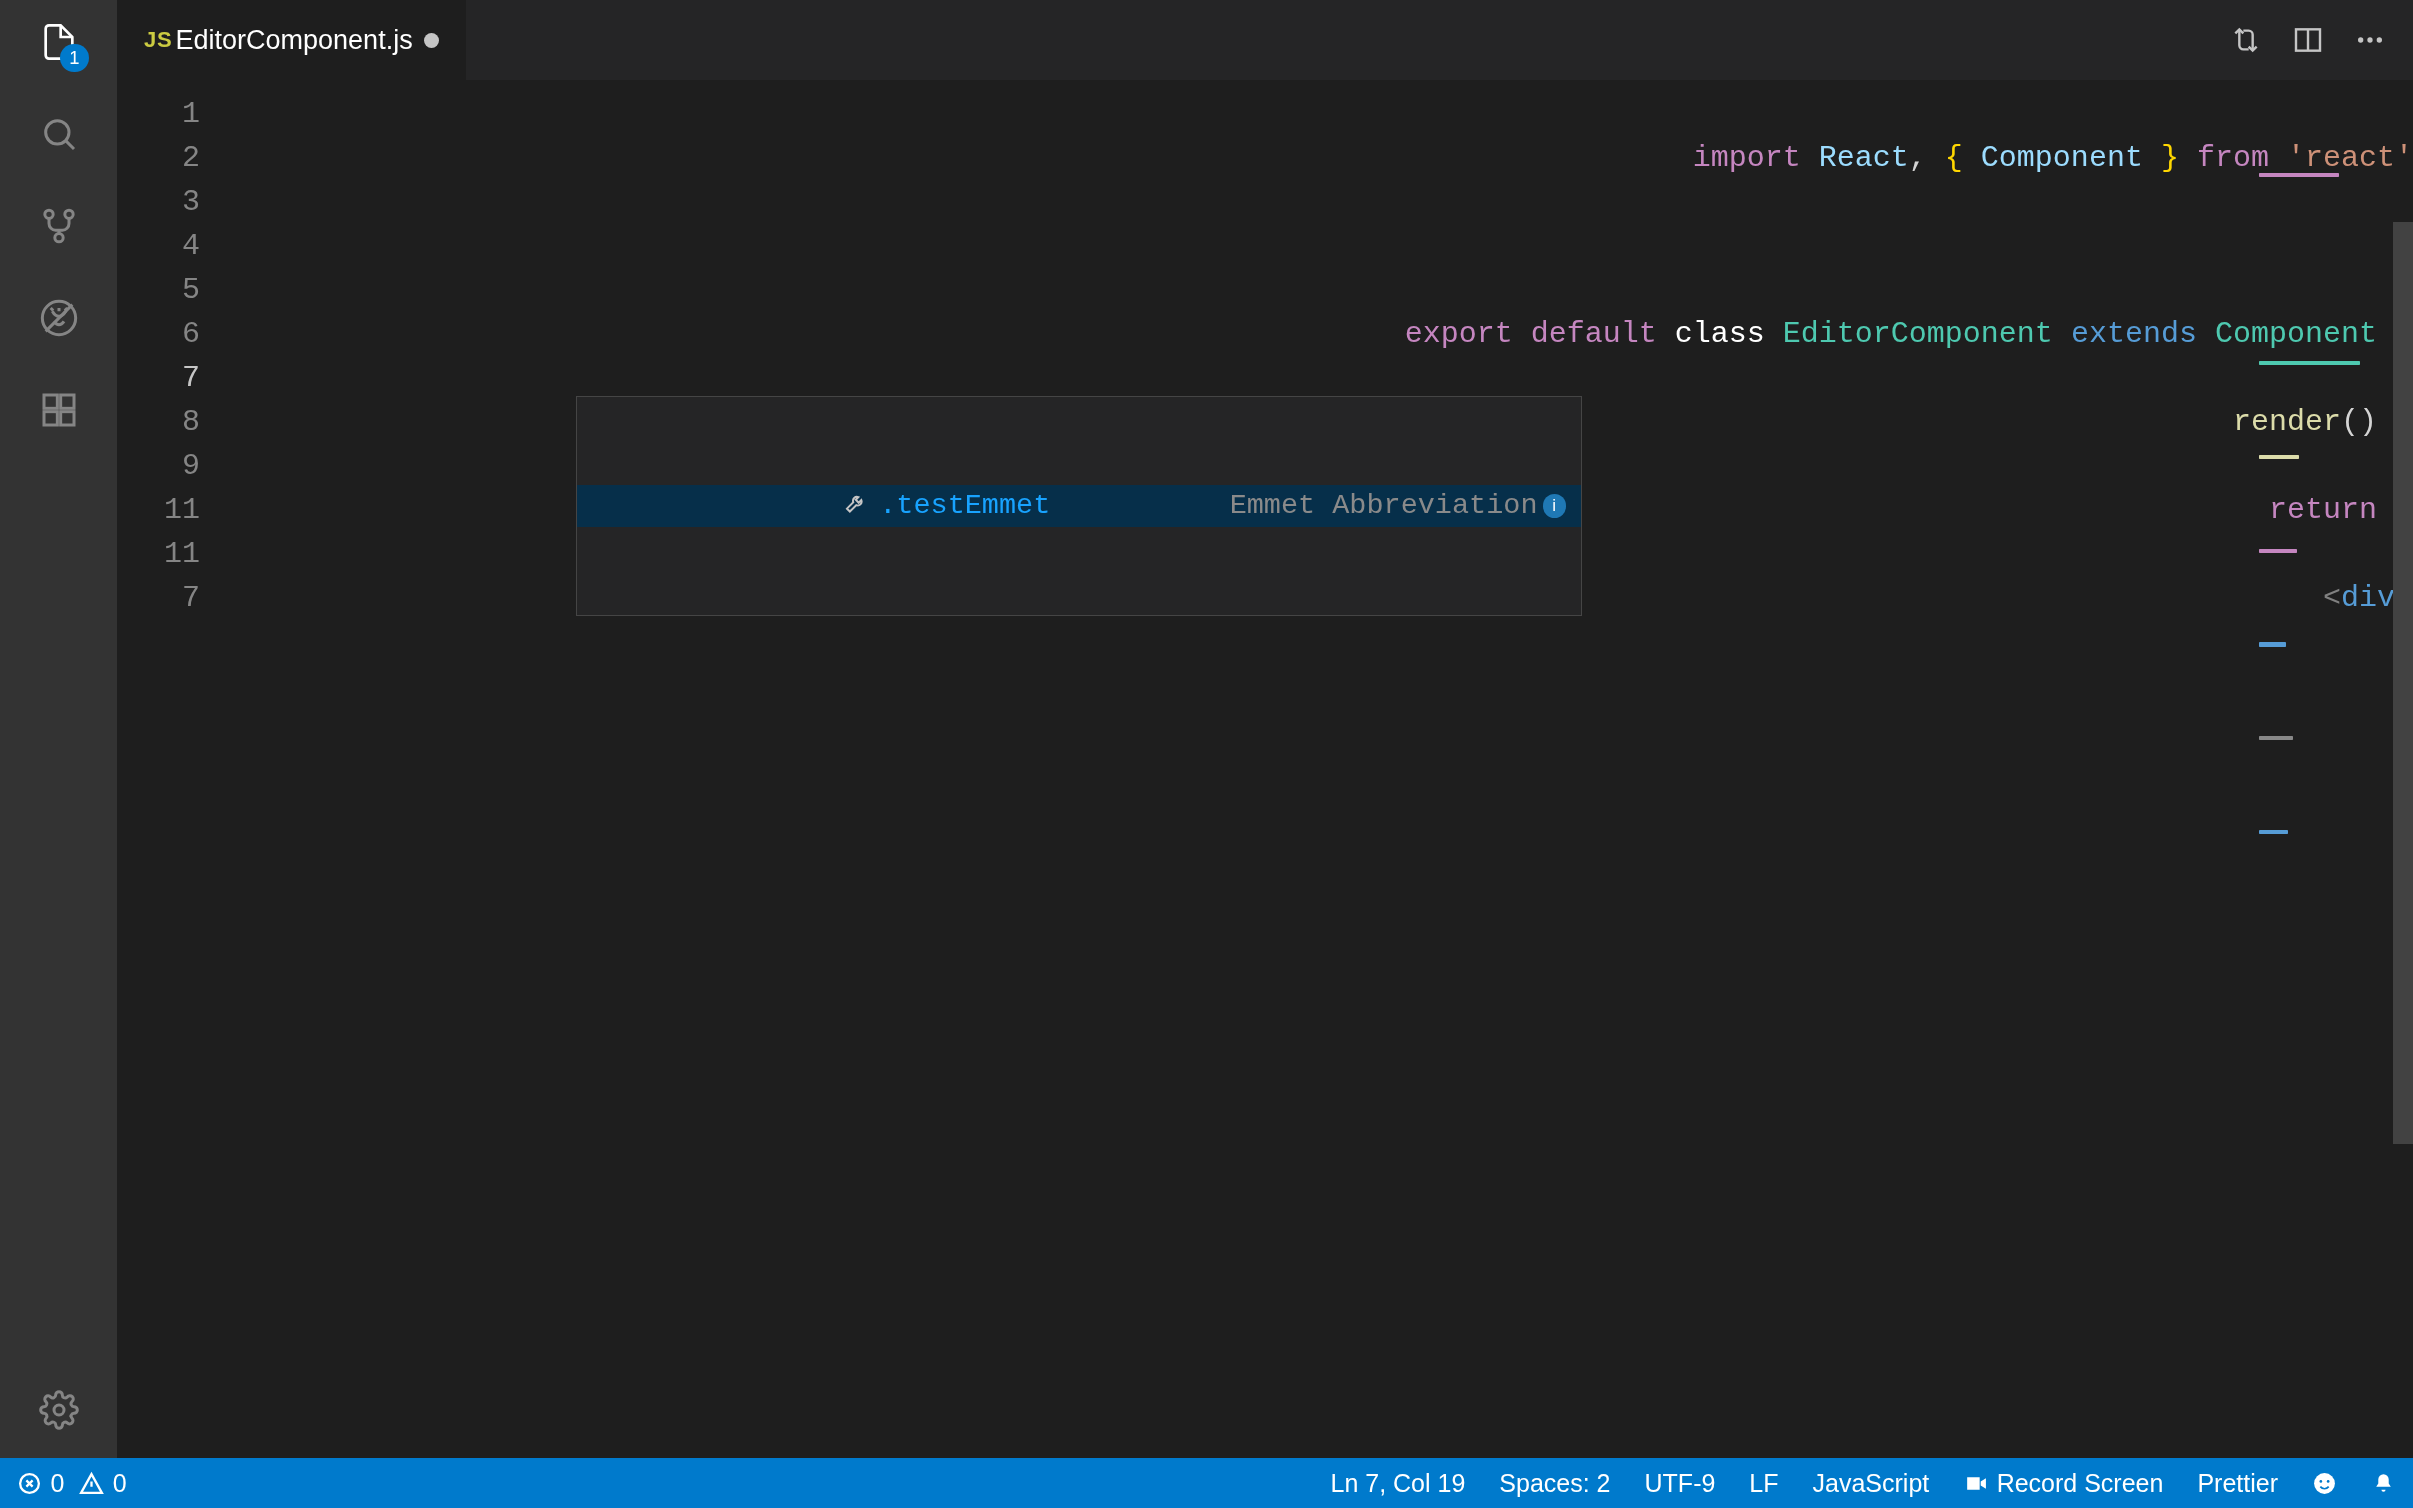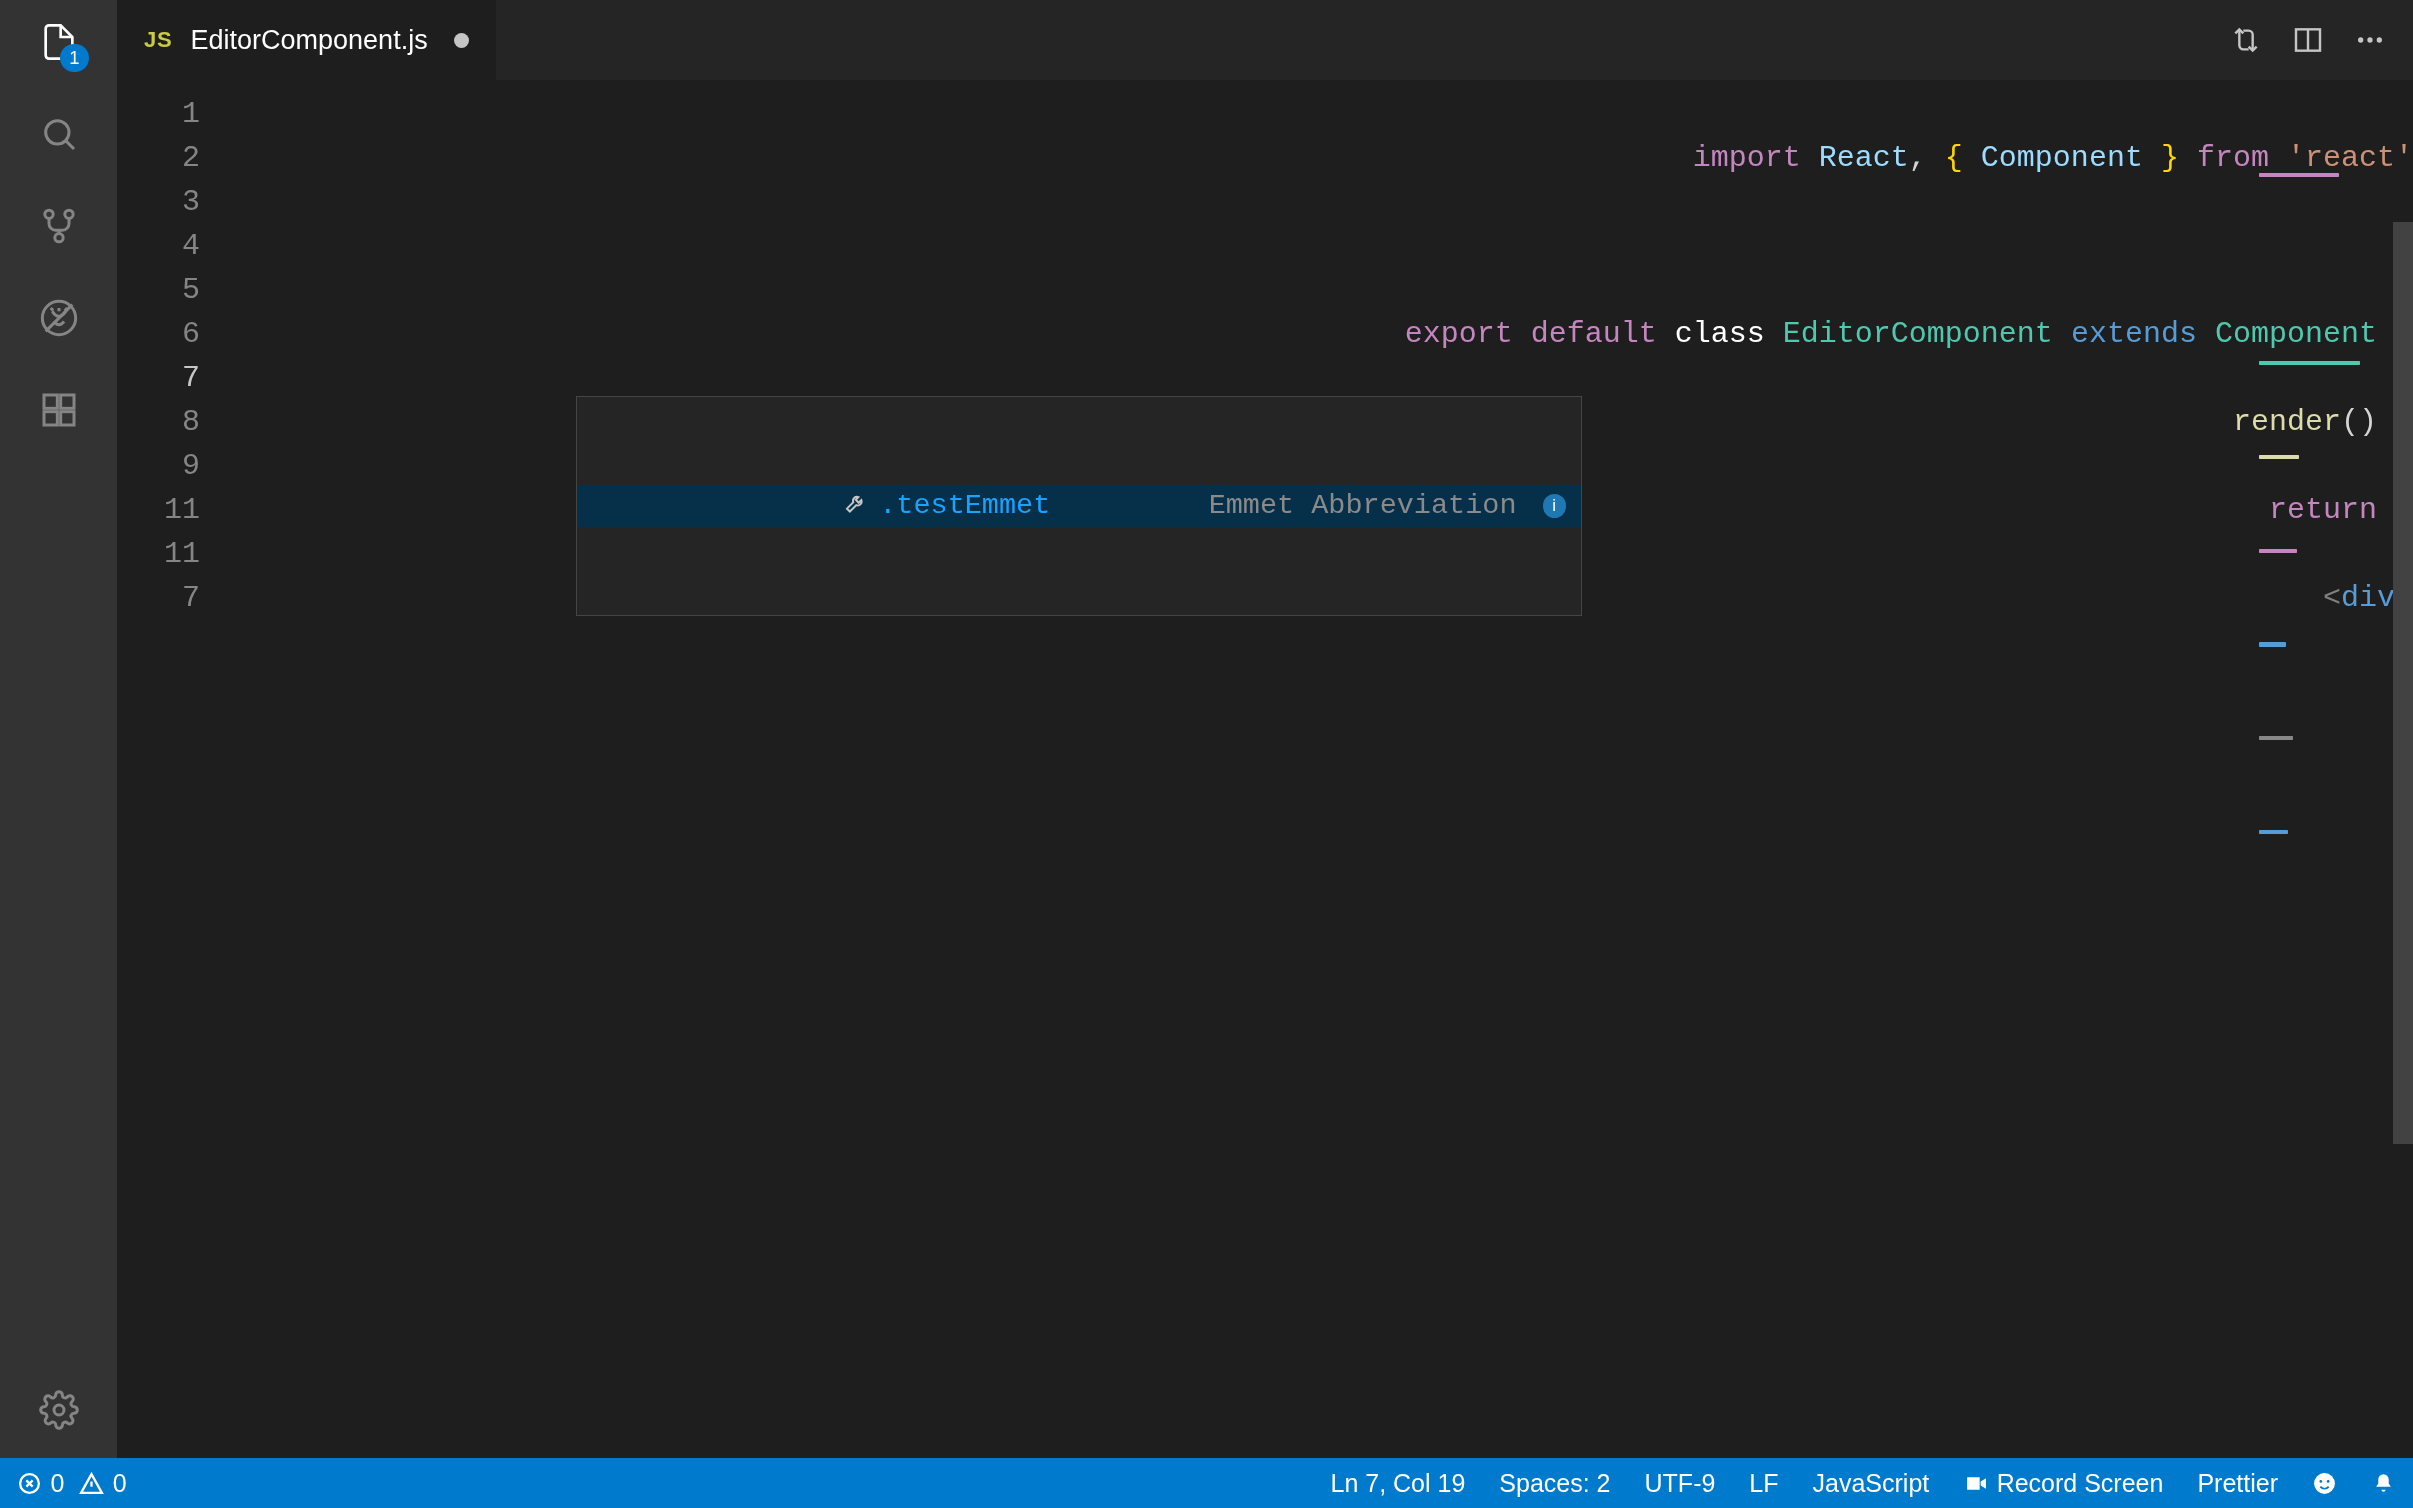--- a/index.html
+++ b/index.html
@@ -12,21 +12,21 @@
   .activitybar .icon-btn.active { color:#ffffff; }
   .activitybar .icon-btn svg { width:40px; height:40px; }
   .activitybar .spacer { flex:1; }
   .badge { position:absolute; right:-5px; bottom:-5px; background:#007acc; color:#fff; border-radius:50%; min-width:28.5px; height:28.5px; font-size:18.4px; display:flex; align-items:center; justify-content:center; font-family:sans-serif; }
 
   
   .main { position:absolute; left:117px; right:0; top:0; bottom:50px; display:flex; flex-direction:column; background:#1e1e1e; }
 
   
   .tabbar { height:80px; background:#252526; display:flex; align-items:stretch; }
-  .tab { display:flex; align-items:center; gap:18px; padding:0 27px; background:#1e1e1e; color:#ffffff; font-size:27px; font-family:sans-serif; border-right:0.8px solid #252526; }
+  .tab { display:flex; align-items:center; gap:3px; padding:0 27px; background:#1e1e1e; color:#ffffff; font-size:27px; font-family:sans-serif; border-right:0.8px solid #252526; }
   .tab .js-badge { color:#cbcb41; font-weight:bold; font-size:22px; letter-spacing:0.8px;}
   .tab .dirty-dot { width:15px; height:15px; border-radius:50%; background:#c5c5c5; margin-left:8.4px;}
   .tab-actions { margin-left:auto; display:flex; align-items:center; gap:25px; padding-right:25px; color:#c5c5c5; }
   .tab-actions .icon-btn { width:37px; height:37px; display:flex; align-items:center; justify-content:center; cursor:pointer; }
   .tab-actions svg { width:32px; height:32px; }
 
   
   .editor-wrap { flex:1; display:flex; position:relative; }
   .gutter { width:117px; text-align:right; padding-right:34px; padding-top:11.7px; color:#858585; font-size:30px; line-height:44px; user-select:none; }
   .gutter div.current { color:#c6c6c6; }
@@ -48,21 +48,21 @@
   .tok-gold { color:#ffd700; } 
   .tok-da { color:#da70d6; }  
   .tok-r  { color:#9cdcfe; }  
 
   
   .suggest { position:absolute; background:#252526; border:0.8px solid #454545; min-width:1006px; }
   .suggest-row { display:flex; align-items:center; height:42px; background:#062f4a; padding:0 15px; gap:11.7px; }
   .suggest-row .wrench { color:#c5c5c5; }
   .suggest-row .label { color:#18a3ff; font-size:28.5px; }
   .suggest-row .spacer2 { flex:1; }
-  .suggest-row .detail { color:#8a8a8a; font-size:28.5px; display:flex; align-items:center; gap:26px;}
+  .suggest-row .detail { color:#8a8a8a; font-size:28.5px; display:flex; align-items:center; gap:5px;}
   .info-circle { width:23.5px; height:23.5px; border-radius:50%; background:#1f78b4; color:#fff; display:inline-flex; align-items:center; justify-content:center; font-size:17px; font-family:sans-serif; }
 
   
   .minimap { position:absolute; right:20px; top:5px; width:134px; height:50px; }
   .minimap .mline { height:4.2px; margin-bottom:1.7px; border-radius:0.8px; }
 
   
   .scroll-track { position:absolute; right:0; top:0; bottom:0; width:20px; }
   .scroll-thumb { position:absolute; right:0; top:0; width:20px; background:#424242; }
 

